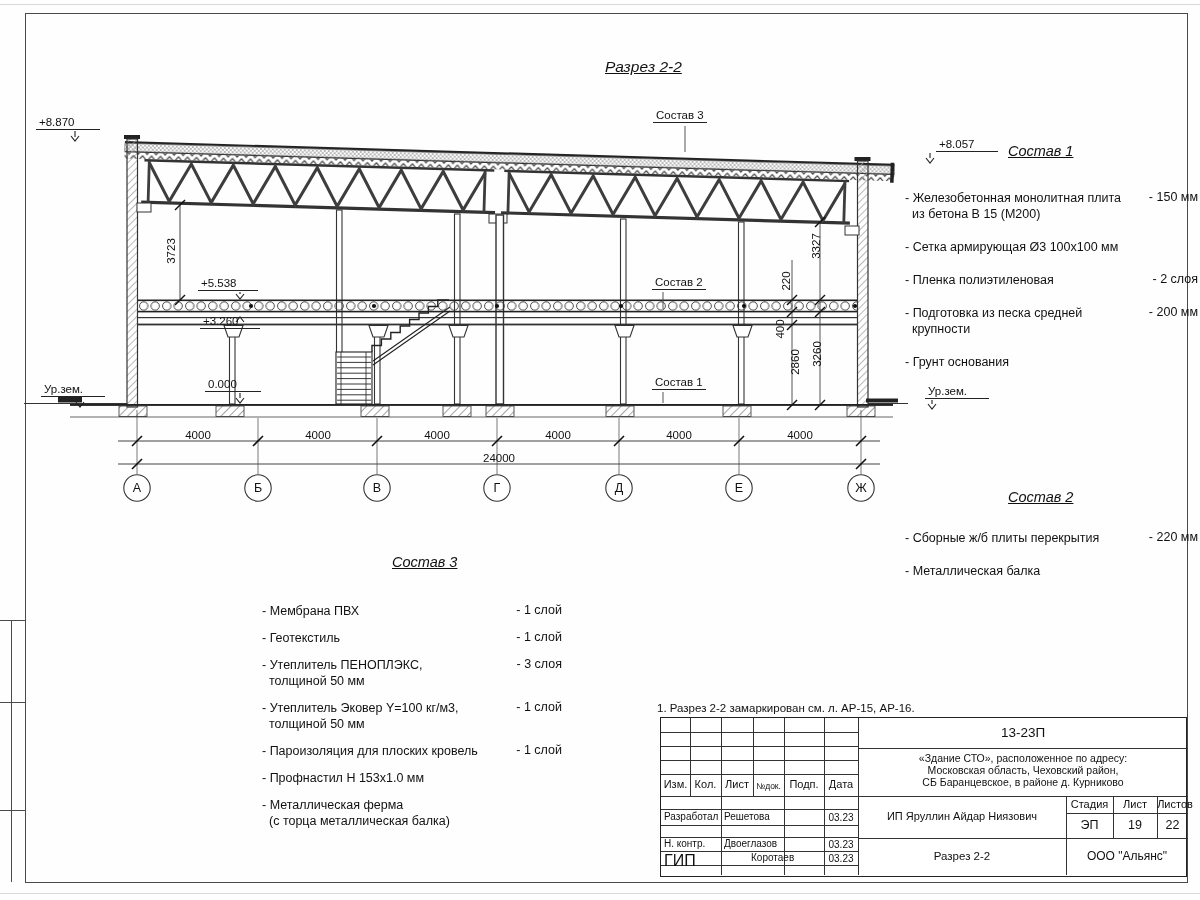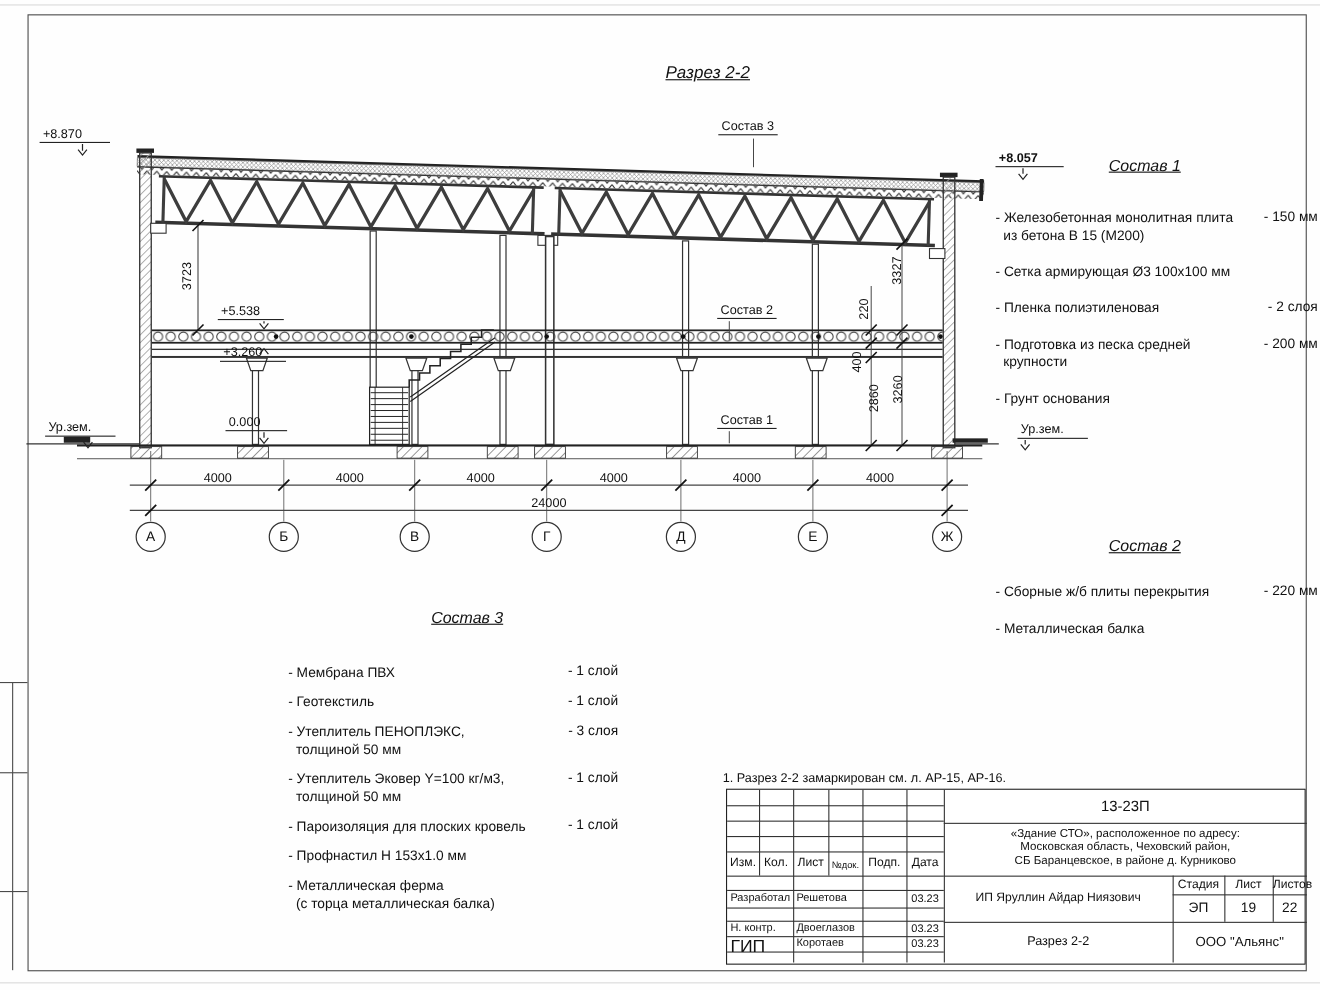--- a/index.html
+++ b/index.html
@@ -222,21 +222,21 @@
     <g stroke="#222" stroke-width="1.2" fill="none">
       <path d="M788,819 q5,-13 9,-3 q3,8 -5,6 q9,-13 15,-6 q4,5 11,-3"></path>
       <path d="M787,849 q9,-14 13,-4 q3,9 -7,7 q12,-15 20,-7"></path>
       <path d="M788,866 q14,-22 22,-11 q6,9 -9,12 q-9,2 -4,-6 q8,-14 18,-10"></path>
     </g>
   </svg>
 
   <span class="t bigtitle" style="left:605px;top:58px;">Разрез 2-2</span>
 
   <span class="t lvl" style="left:36px;top:116px;min-width:58px;">+8.870</span>
-  <span class="t lvl" style="left:905px;top:138px;min-width:56px;font-weight:bold;">+8.057</span>
+  <span class="t lvl" style="left:936px;top:138px;min-width:56px;">+8.057</span>
   <span class="t lvl" style="left:41px;top:383px;min-width:58px;">Ур.зем.</span>
   <span class="t lvl" style="left:925px;top:385px;min-width:58px;">Ур.зем.</span>
   <span class="t lvl" style="left:198px;top:277px;min-width:54px;">+5.538</span>
   <span class="t lvl" style="left:200px;top:315px;min-width:54px;">+3.260</span>
   <span class="t lvl" style="left:205px;top:378px;min-width:50px;">0.000</span>
 
   <span class="t vdim" style="left:141px;top:245px;">3723</span>
   <span class="t vdim" style="left:786px;top:240px;">3327</span>
   <span class="t vdim" style="left:756px;top:275px;">220</span>
   <span class="t vdim" style="left:750px;top:323px;">400</span>
@@ -395,21 +395,21 @@
     <span class="tb tbc" style="left:123px;top:60px;width:40px;">Подп.</span>
     <span class="tb tbc" style="left:163px;top:60px;width:34px;">Дата</span>
 
     <span class="tb" style="left:3px;top:93px;font-size:10px;">Разработал</span>
     <span class="tb" style="left:63px;top:93px;font-size:10px;">Решетова</span>
     <span class="tb tbc" style="left:163px;top:94px;width:34px;font-size:10px;">03.23</span>
     <span class="tb" style="left:3px;top:120px;font-size:10px;">Н. контр.</span>
     <span class="tb" style="left:63px;top:120px;font-size:10px;">Двоеглазов</span>
     <span class="tb tbc" style="left:163px;top:121px;width:34px;font-size:10px;">03.23</span>
     <span class="tb" style="left:3px;top:134px;font-size:16px;">ГИП</span>
-    <span class="tb" style="left:63px;top:134px;font-size:10px;">Коротаев</span>
+    <span class="tb" style="left:63px;top:134px;font-size:10px;padding-left:27px;">Коротаев</span>
     <span class="tb tbc" style="left:163px;top:135px;width:34px;font-size:10px;">03.23</span>
 
     <span class="tb tbc" style="left:197px;top:7px;width:330px;font-size:13.5px;">13-23П</span>
     <span class="tb tbc" style="left:197px;top:34px;width:330px;font-size:10.5px;">«Здание СТО», расположенное по адресу:</span>
     <span class="tb tbc" style="left:197px;top:46px;width:330px;font-size:10.5px;">Московская область, Чеховский район,</span>
     <span class="tb tbc" style="left:197px;top:58px;width:330px;font-size:10.5px;">СБ Баранцевское, в районе д. Курниково</span>
     <span class="tb tbc" style="left:197px;top:92px;width:208px;">ИП Яруллин Айдар Ниязович</span>
     <span class="tb tbc" style="left:405px;top:80px;width:47px;">Стадия</span>
     <span class="tb tbc" style="left:452px;top:80px;width:44px;">Лист</span>
     <span class="tb tbc" style="left:494px;top:80px;width:40px;">Листов</span>

